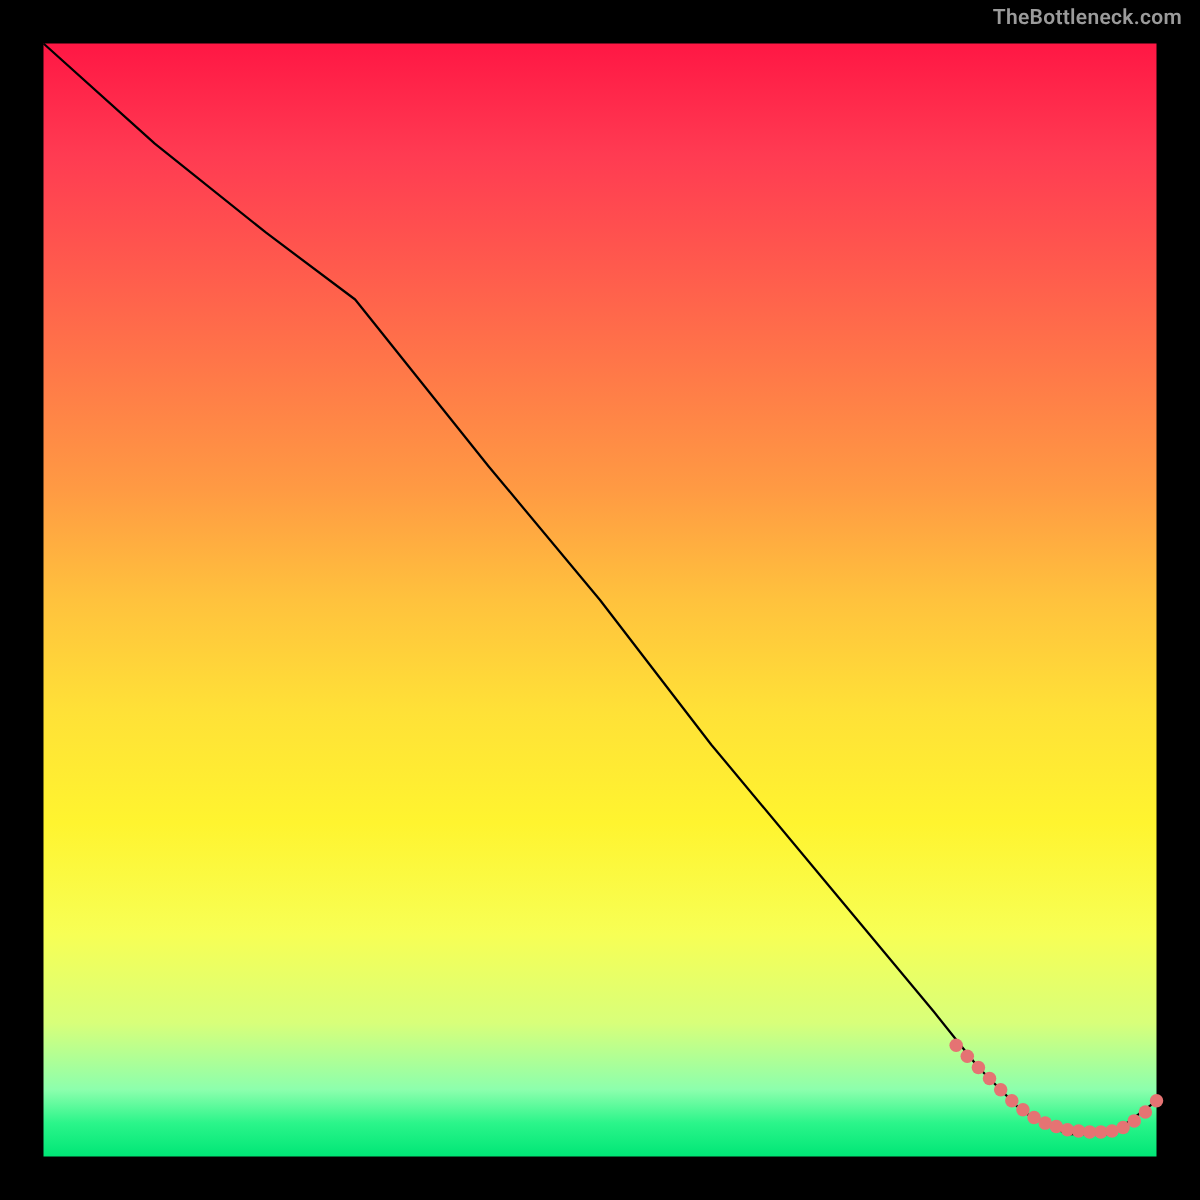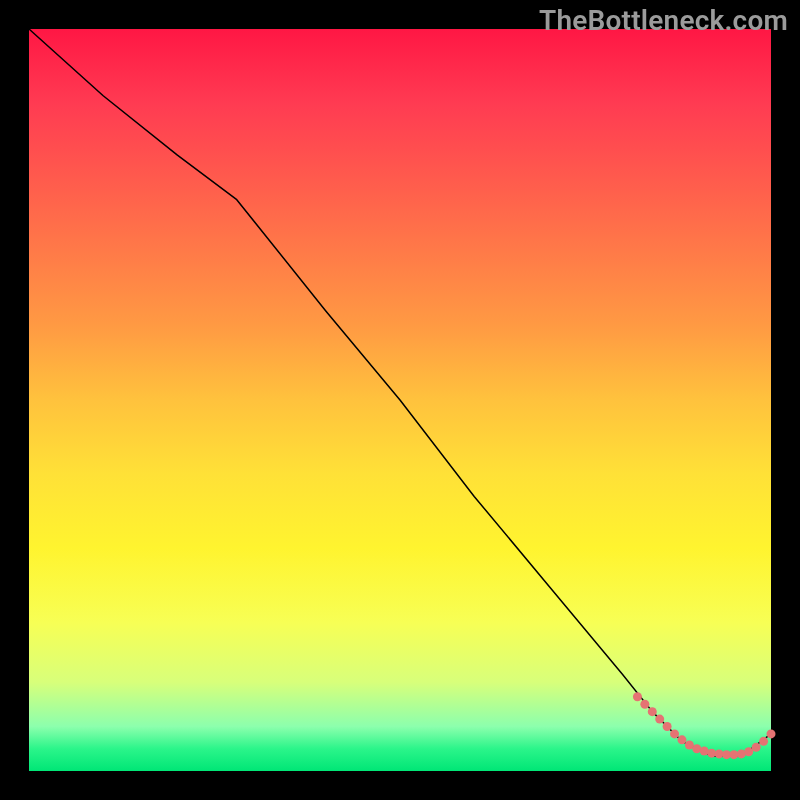--- a/index.html
+++ b/index.html
@@ -31,21 +31,21 @@
       #8cffad 94%,
       #2bf58a 97%,
       #00e676 100%
     );
   }
   .watermark {
     position: absolute;
     top: 4px;
     right: 12px;
     color: #9b9b9b;
-    font-size: 28px;
+    font-size: 14px;
     font-weight: 600;
     letter-spacing: 0.2px;
     user-select: none;
   }
   svg.plot {
     position: absolute;
     left: 0;
     top: 0;
     width: 742px;
     height: 742px;

